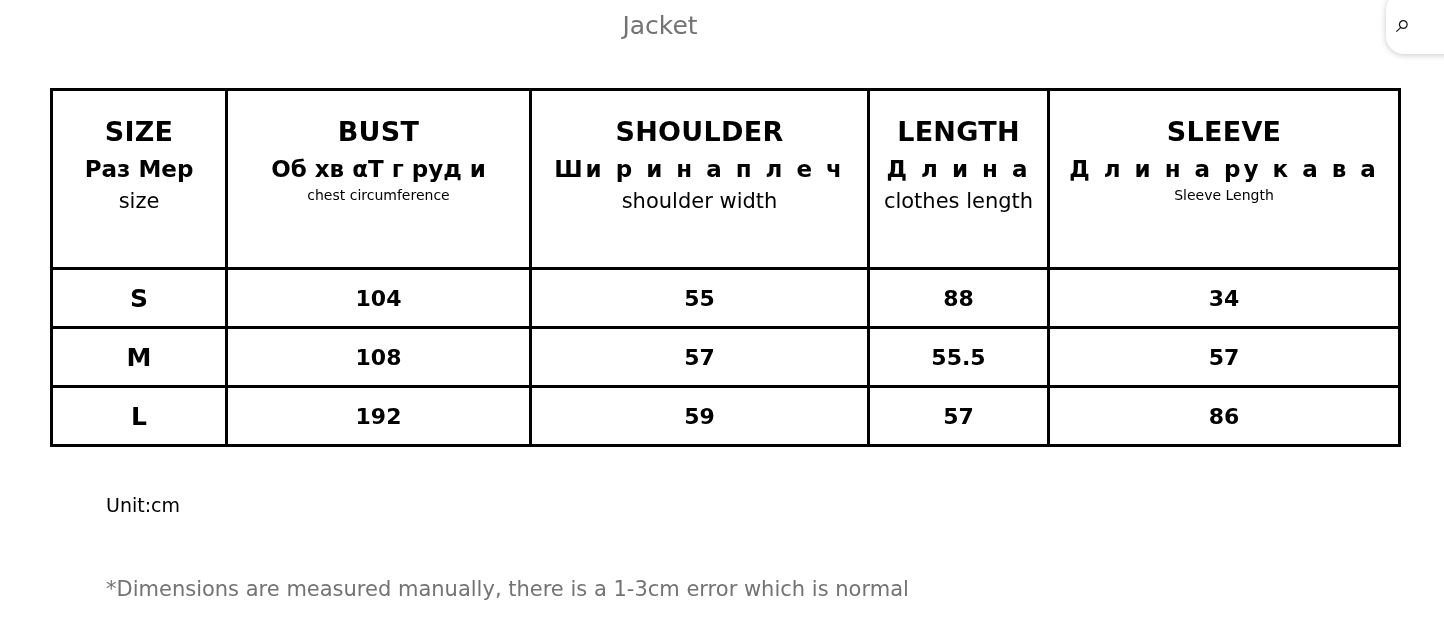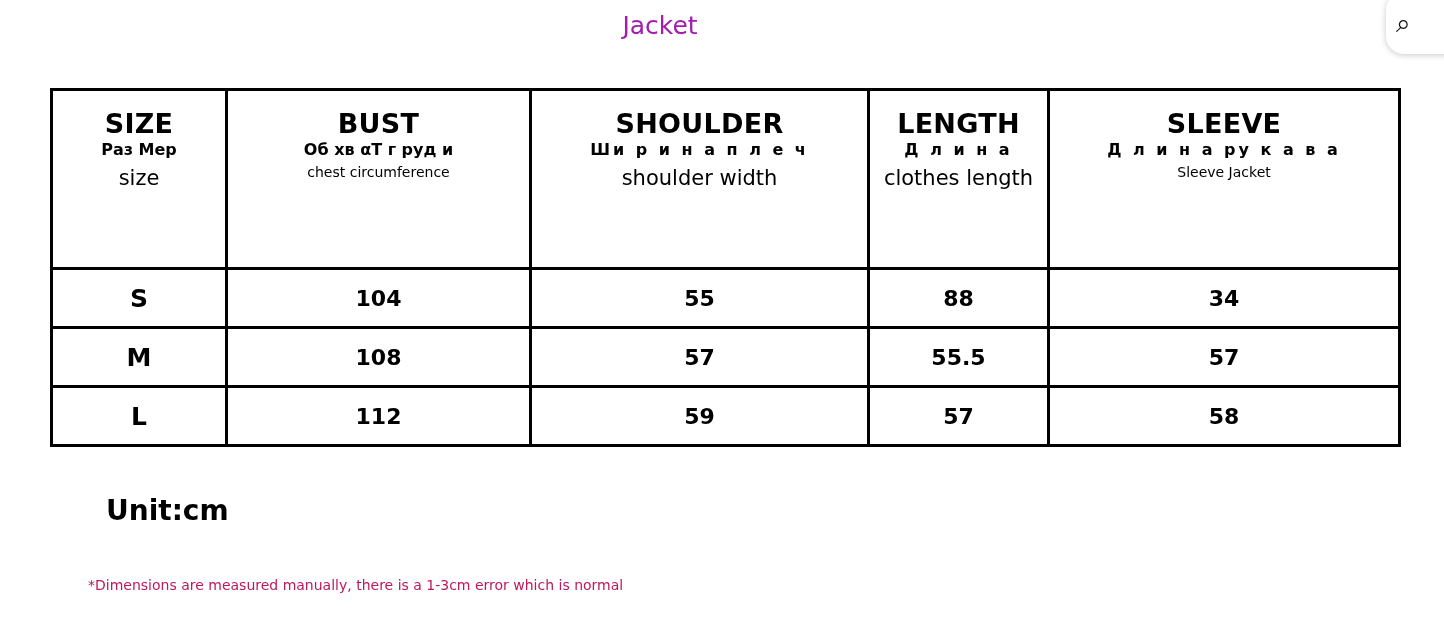--- a/index.html
+++ b/index.html
@@ -39,21 +39,21 @@
   }
 
   #doc-title {
     position: absolute;
     top: 11px;
     left: 0;
     width: 1320px;
     text-align: center;
     font-size: 25px;
     font-family: "DejaVu Sans", sans-serif;
-    color: #a21caf;
+    color: #737373;
   }
 
   table.size-table {
     position: absolute;
     top: 88px;
     left: 50px;
     width: 1348px;
     border-collapse: collapse;
     table-layout: fixed;
   }
@@ -73,67 +73,67 @@
   tr.data-row td { height: 56px; }
 
   .hd-en {
     font-size: 27px;
     font-weight: bold;
     letter-spacing: 0.3px;
     line-height: 1.1;
     margin-top: 12px;
   }
   .hd-ru {
-    font-size: 16px;
+    font-size: 23px;
     font-weight: bold;
     line-height: 1.15;
-    margin-top: 2px;
+    margin-top: 9px;
   }
   .hd-ru.spaced { letter-spacing: 3px; }
   .hd-sub {
     font-size: 14px;
     font-weight: normal;
     line-height: 1.05;
     margin-top: 6px;
     font-family: "DejaVu Sans", sans-serif;
   }
   .hd-sub.big {
     font-size: 21px;
     line-height: 1.25;
   }
   .cell-stack {
     display: flex;
     flex-direction: column;
     align-items: center;
     justify-content: flex-start;
     height: 100%;
     box-sizing: border-box;
-    padding: 6px 4px 4px 4px;
+    padding: 14px 4px 4px 4px;
   }
   .val {
     font-size: 22px;
     font-weight: bold;
   }
   .val.size-letter { font-size: 25px; }
 
   #unit-label {
     position: absolute;
     top: 494px;
     left: 106px;
-    font-size: 28px;
-    font-weight: bold;
+    font-size: 19px;
+    font-weight: normal;
     font-family: "DejaVu Sans", sans-serif;
   }
   #note-text {
     position: absolute;
     top: 577px;
-    left: 88px;
-    font-size: 14px;
-    font-family: "DejaVu Sans", sans-serif;
-    color: #be185d;
+    left: 106px;
+    font-size: 21px;
+    font-family: "DejaVu Sans", sans-serif;
+    color: #737373;
   }
 </style>
 </head>
 <body>
 
 <div id="right-pill">
   <span class="glyph">⌕</span>
 </div>
 
 <div id="doc-title">Jacket</div>
@@ -173,21 +173,21 @@
         <div class="cell-stack">
           <div class="hd-en">LENGTH</div>
           <div class="hd-ru spaced">Д л и н а</div>
           <div class="hd-sub big">clothes length</div>
         </div>
       </td>
       <td>
         <div class="cell-stack">
           <div class="hd-en">SLEEVE</div>
           <div class="hd-ru spaced">Д л и н а   ру к а в а</div>
-          <div class="hd-sub">Sleeve Jacket</div>
+          <div class="hd-sub">Sleeve Length</div>
         </div>
       </td>
     </tr>
 
     <tr class="data-row">
       <td>
           <div class="val size-letter">S</div>
         </td>
       <td>
           <div class="val">104</div>
@@ -219,29 +219,29 @@
       <td>
           <div class="val">57</div>
         </td>
     </tr>
 
     <tr class="data-row">
       <td>
           <div class="val size-letter">L</div>
         </td>
       <td>
-          <div class="val">112</div>
+          <div class="val">192</div>
         </td>
       <td>
           <div class="val">59</div>
         </td>
       <td>
           <div class="val">57</div>
         </td>
       <td>
-          <div class="val">58</div>
+          <div class="val">86</div>
         </td>
     </tr>
   </tbody>
 </table>
 
 <div id="unit-label">Unit:cm</div>
 <div id="note-text">*Dimensions are measured manually, there is a 1-3cm error which is normal</div>
 
 </body></html>

